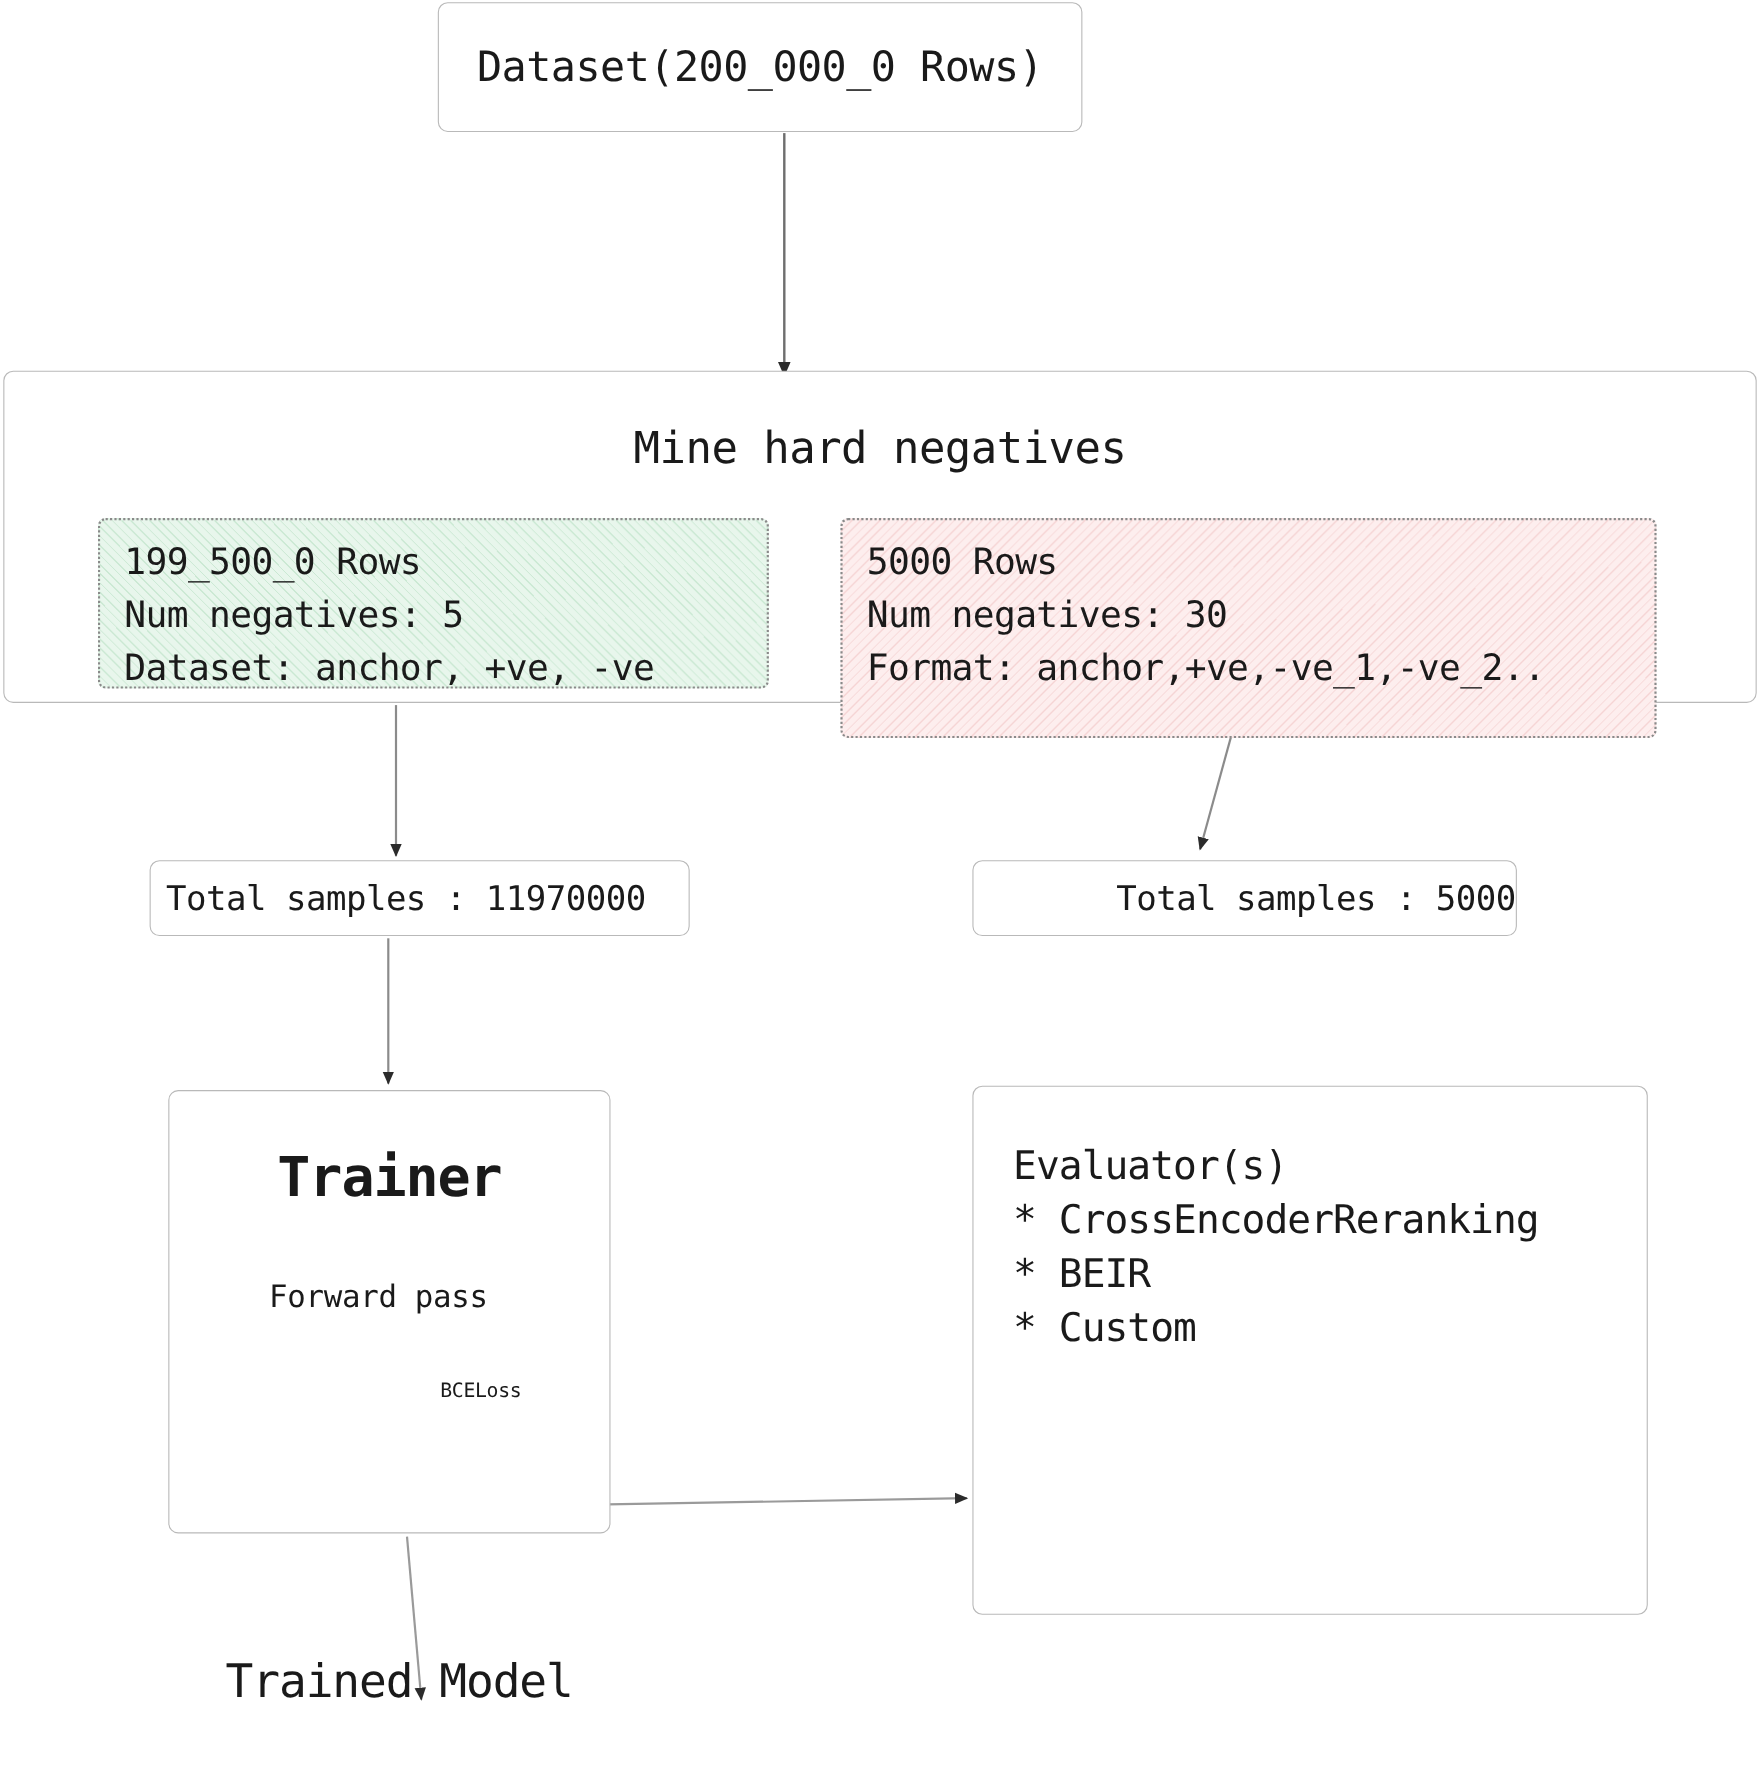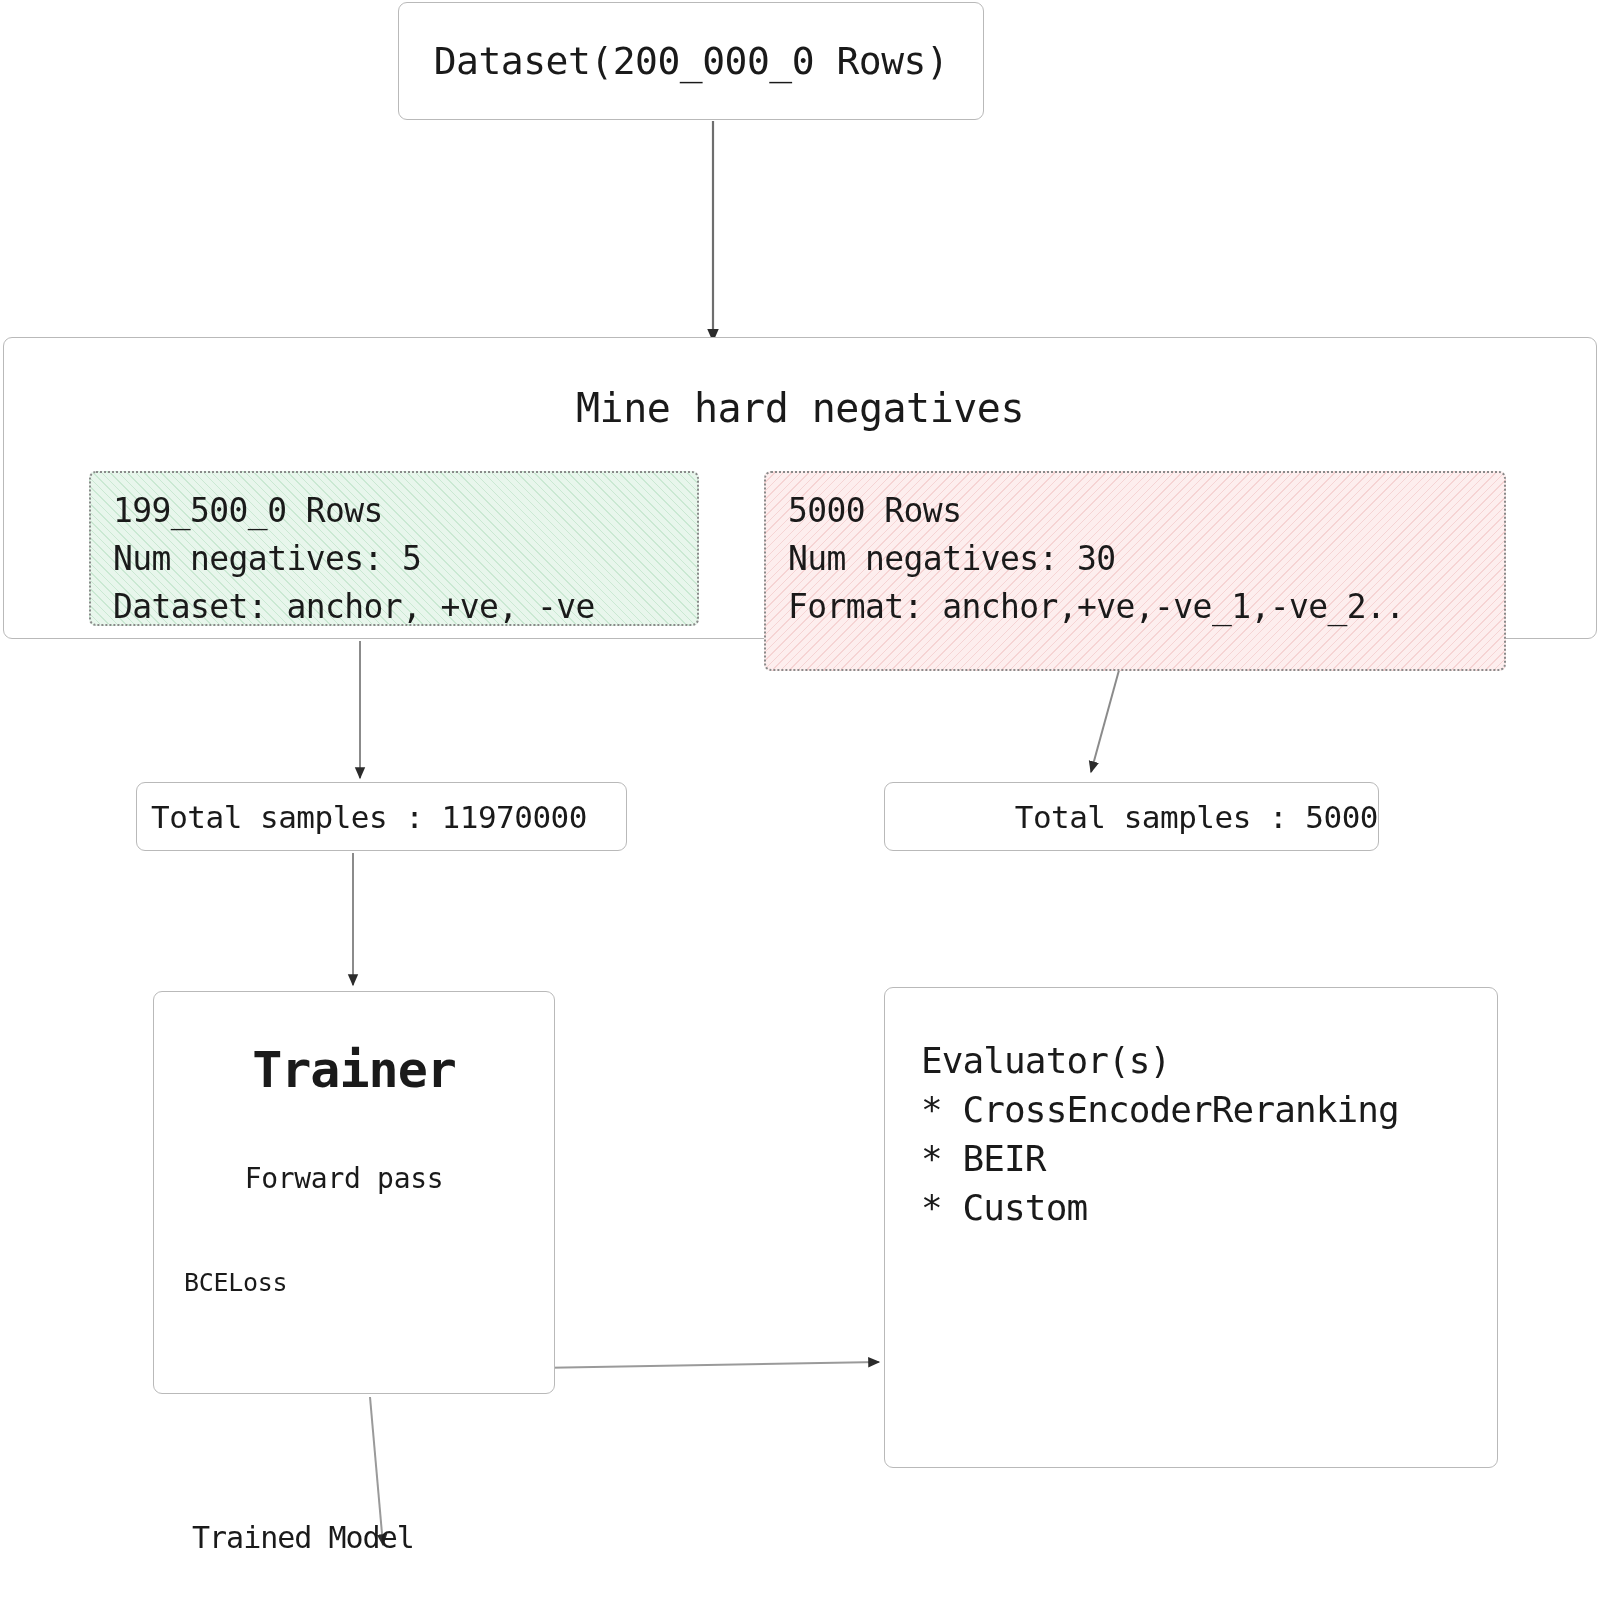--- a/index.html
+++ b/index.html
@@ -132,49 +132,48 @@
   #trainer-fwd {
     position: absolute;
     left: 30px; top: 170px;
     width: 320px;
     text-align: center;
     font-size: 28px;
     letter-spacing: -0.3px;
   }
   #trainer-loss {
     position: absolute;
-    left: 30px; top: 276px;
+    left: 30px; top: 262px;
     width: 290px;
-    text-align: left;
-    font-size: 25px;
+    text-align: right;
+    font-size: 18px;
     letter-spacing: -0.3px;
   }
 
   
   #node-eval {
     left: 884px; top: 987px;
     width: 614px; height: 481px;
     padding: 48px 0 16px 36px;
   }
   #node-eval .line {
     font-size: 36px;
     line-height: 49px;
     white-space: nowrap;
     letter-spacing: -0.9px;
   }
 
   
   #node-trained {
     position: absolute;
-    left: 192px; top: 1504px;
+    left: 205px; top: 1504px;
     width: 400px;
-    font-size: 30px;
+    font-size: 42px;
     letter-spacing: -1px;
     white-space: nowrap;
-    margin-top: 16px;
   }
 </style>
 </head>
 <body>
 
 <div id="stage">
 
   <svg id="wires" viewBox="0 0 1600 1620" xmlns="http://www.w3.org/2000/svg">
     <defs>
       <marker id="ah" markerWidth="7" markerHeight="7" refX="5.4" refY="3" orient="auto" markerUnits="strokeWidth">

